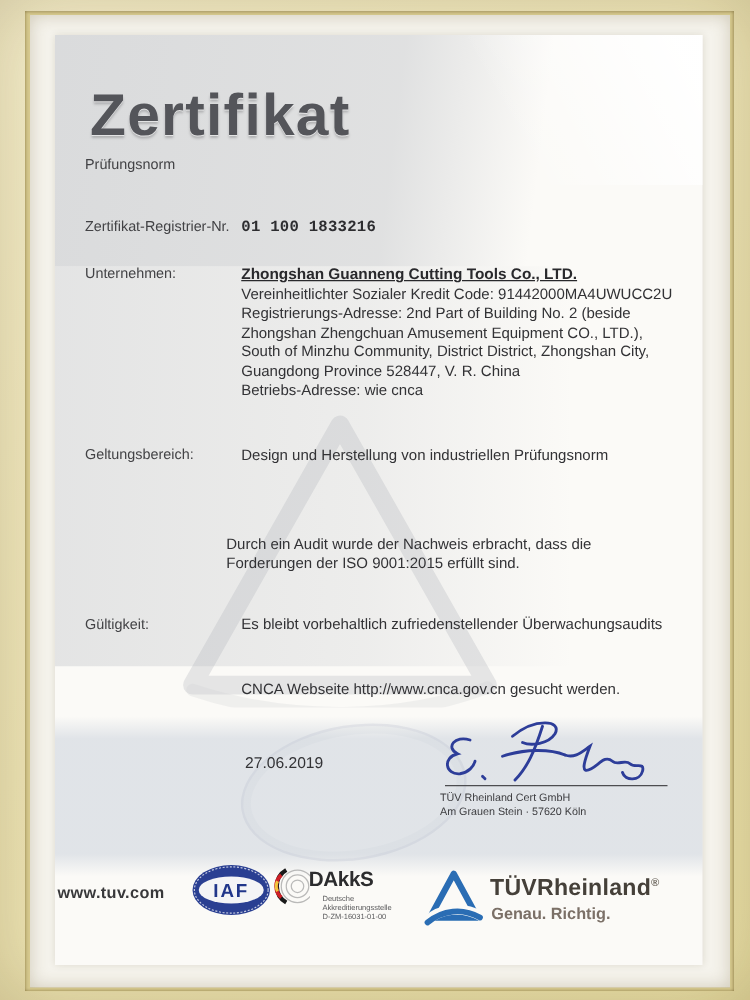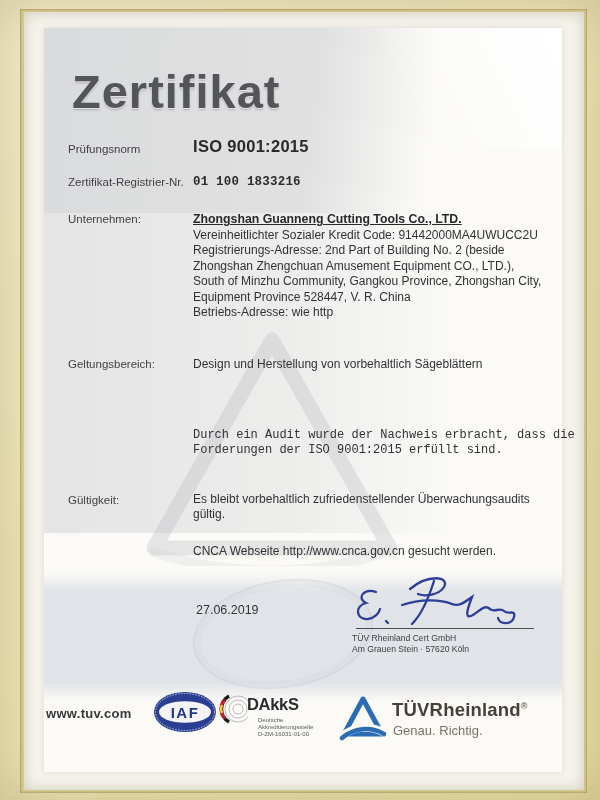--- a/index.html
+++ b/index.html
@@ -62,21 +62,21 @@
   .body-txt div{white-space:nowrap;}
   .company{font-size:12.3px;font-weight:bold;color:#29292c;text-decoration:underline;}
   .date-txt{font-size:12.5px;color:#333336;}
   .sig-line{left:356px;top:628px;width:178px;border-top:1.5px solid #4d4d50;}
   .issuer{left:352px;width:186px;font-size:8.6px;color:#3c3c3f;line-height:10.5px;}
   .website{left:46px;top:706px;font-size:13px;font-weight:bold;color:#38383a;letter-spacing:.3px;}
   .dakks-name{left:247px;top:695px;font-size:16.5px;font-weight:bold;color:#2c2c2e;letter-spacing:-.3px;}
   .dakks-fine{left:258px;top:717px;font-size:6px;line-height:7px;color:#5a5a5c;}
   .brand{left:392px;top:699px;font-size:18.5px;font-weight:bold;color:#454039;letter-spacing:.2px;}
   .brand .reg{font-size:9px;vertical-align:super;color:#6d675f;}
-  .tagline{left:393px;top:723px;font-size:13px;font-weight:normal;color:#7b7067;}
+  .tagline{left:393px;top:723px;font-size:13px;font-weight:bold;color:#7b7067;}
 </style>
 </head>
 <body>
 
 <div class="photo">
 
   <div class="frame-lip"></div>
   <div class="mat"></div>
 
   <div class="paper">
@@ -89,49 +89,47 @@
     <div class="overlay glare-header"></div>
     <div class="overlay glare-midleft"></div>
     <div class="overlay glare-band"></div>
     <div class="overlay glare-topright"></div>
   </div>
 
   <div class="content">
 
     <div class="abs title">Zertifikat</div>
 
-    <div class="abs lbl" style="left:68px;top:143px;text-align:center;">Prüfungsnorm</div>
-    <div class="abs val-big" style="left:193px;top:137px;">ISO 9001:2015</div>
+    <div class="abs lbl" style="left:68px;top:126px;text-align:center;">Prüfungsnorm</div>
 
     <div class="abs lbl" style="left:68px;top:176px;">Zertifikat-Registrier-Nr.</div>
     <div class="abs val-bold" style="left:193px;top:175px;">01 100 1833216</div>
 
     <div class="abs lbl" style="left:68px;top:213px;">Unternehmen:</div>
     <div class="abs company" style="left:193px;top:212px;">Zhongshan Guanneng Cutting Tools Co., LTD.</div>
     <div class="abs body-txt" style="left:193px;top:228px;">
       <div>Vereinheitlichter Sozialer Kredit Code: 91442000MA4UWUCC2U</div>
       <div>Registrierungs-Adresse: 2nd Part of Building No. 2 (beside</div>
       <div>Zhongshan Zhengchuan Amusement Equipment CO., LTD.),</div>
-      <div>South of Minzhu Community, Gangkou Province, Zhongshan City,</div>
-      <div>Equipment Province 528447, V. R. China</div>
-      <div>Betriebs-Adresse: wie http</div>
+      <div>South of Minzhu Community, District District, Zhongshan City,</div>
+      <div>Guangdong Province 528447, V. R. China</div>
+      <div>Betriebs-Adresse: wie cnca</div>
     </div>
 
     <div class="abs lbl" style="left:68px;top:358px;">Geltungsbereich:</div>
-    <div class="abs body-txt" style="left:193px;top:357px;">Design und Herstellung von vorbehaltlich Sägeblättern</div>
+    <div class="abs body-txt" style="left:193px;top:357px;">Design und Herstellung von industriellen Prüfungsnorm</div>
 
-    <div class="abs body-txt" style="left:193px;top:428px;font-family:Liberation Mono, monospace;">
+    <div class="abs body-txt" style="left:181px;top:428px;">
       <div>Durch ein Audit wurde der Nachweis erbracht, dass die</div>
       <div>Forderungen der ISO 9001:2015 erfüllt sind.</div>
     </div>
 
     <div class="abs lbl" style="left:68px;top:494px;">Gültigkeit:</div>
     <div class="abs body-txt" style="left:193px;top:492px;">
       <div>Es bleibt vorbehaltlich zufriedenstellender Überwachungsaudits</div>
-      <div>gültig.</div>
     </div>
 
     <div class="abs body-txt" style="left:193px;top:544px;">
       <div>CNCA Webseite http://www.cnca.gov.cn gesucht werden.</div>
     </div>
 
     <div class="abs date-txt" style="left:196px;top:603px;">27.06.2019</div>
 
     <svg class="abs" style="left:346px;top:568px;" width="196" height="58" viewBox="0 0 196 58">
       <g fill="none" stroke="#2d3d99" stroke-width="2.3" stroke-linecap="round">

